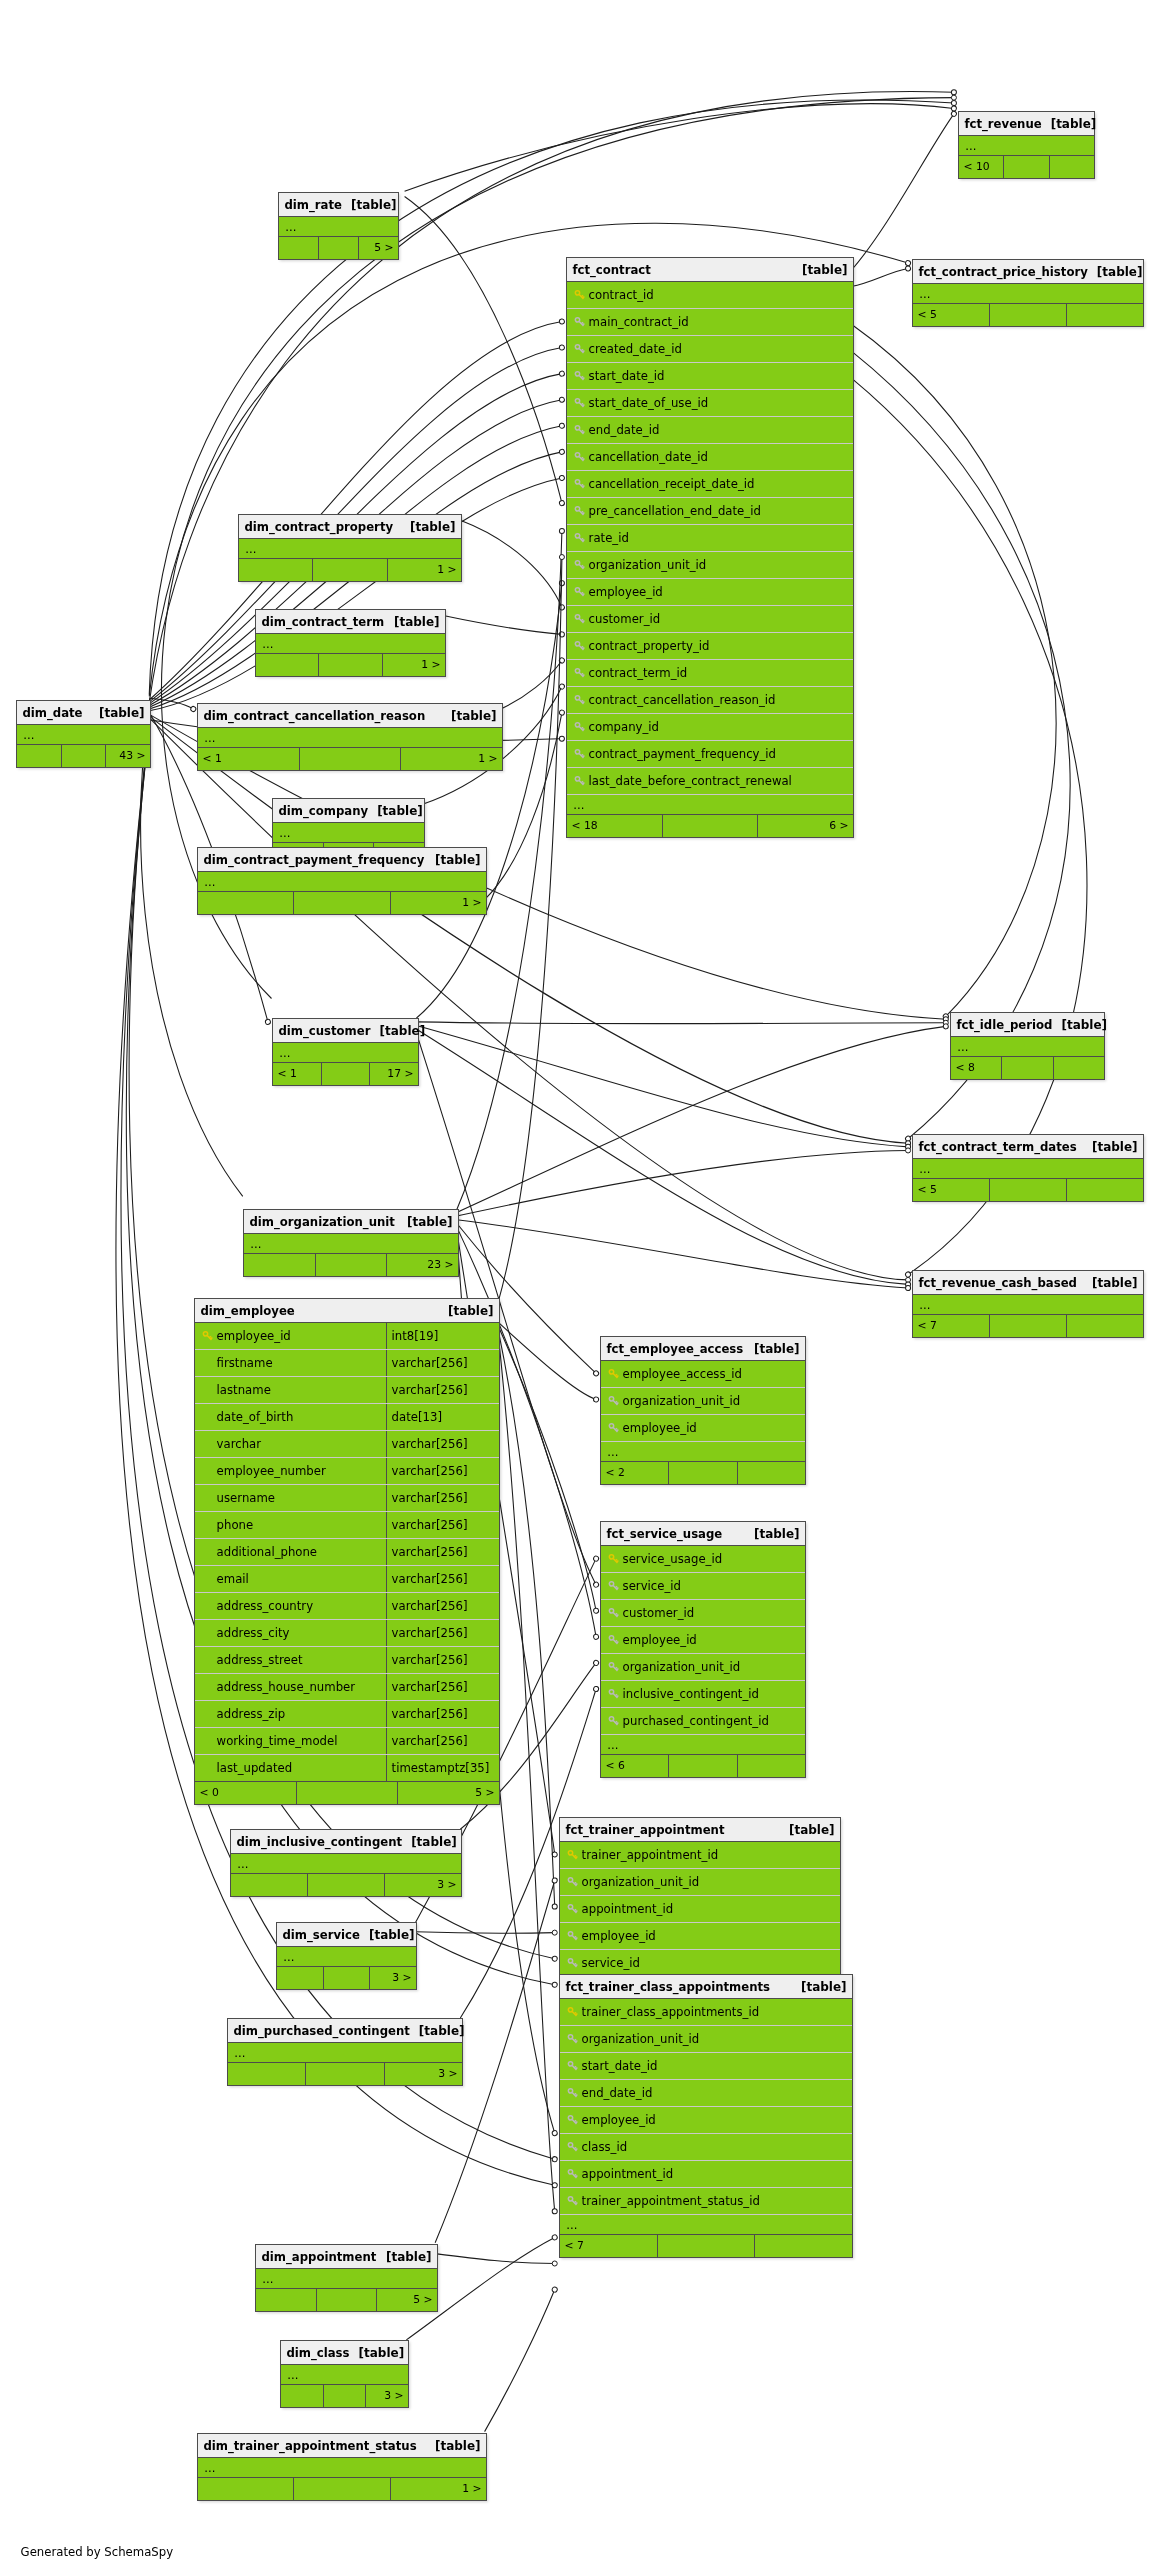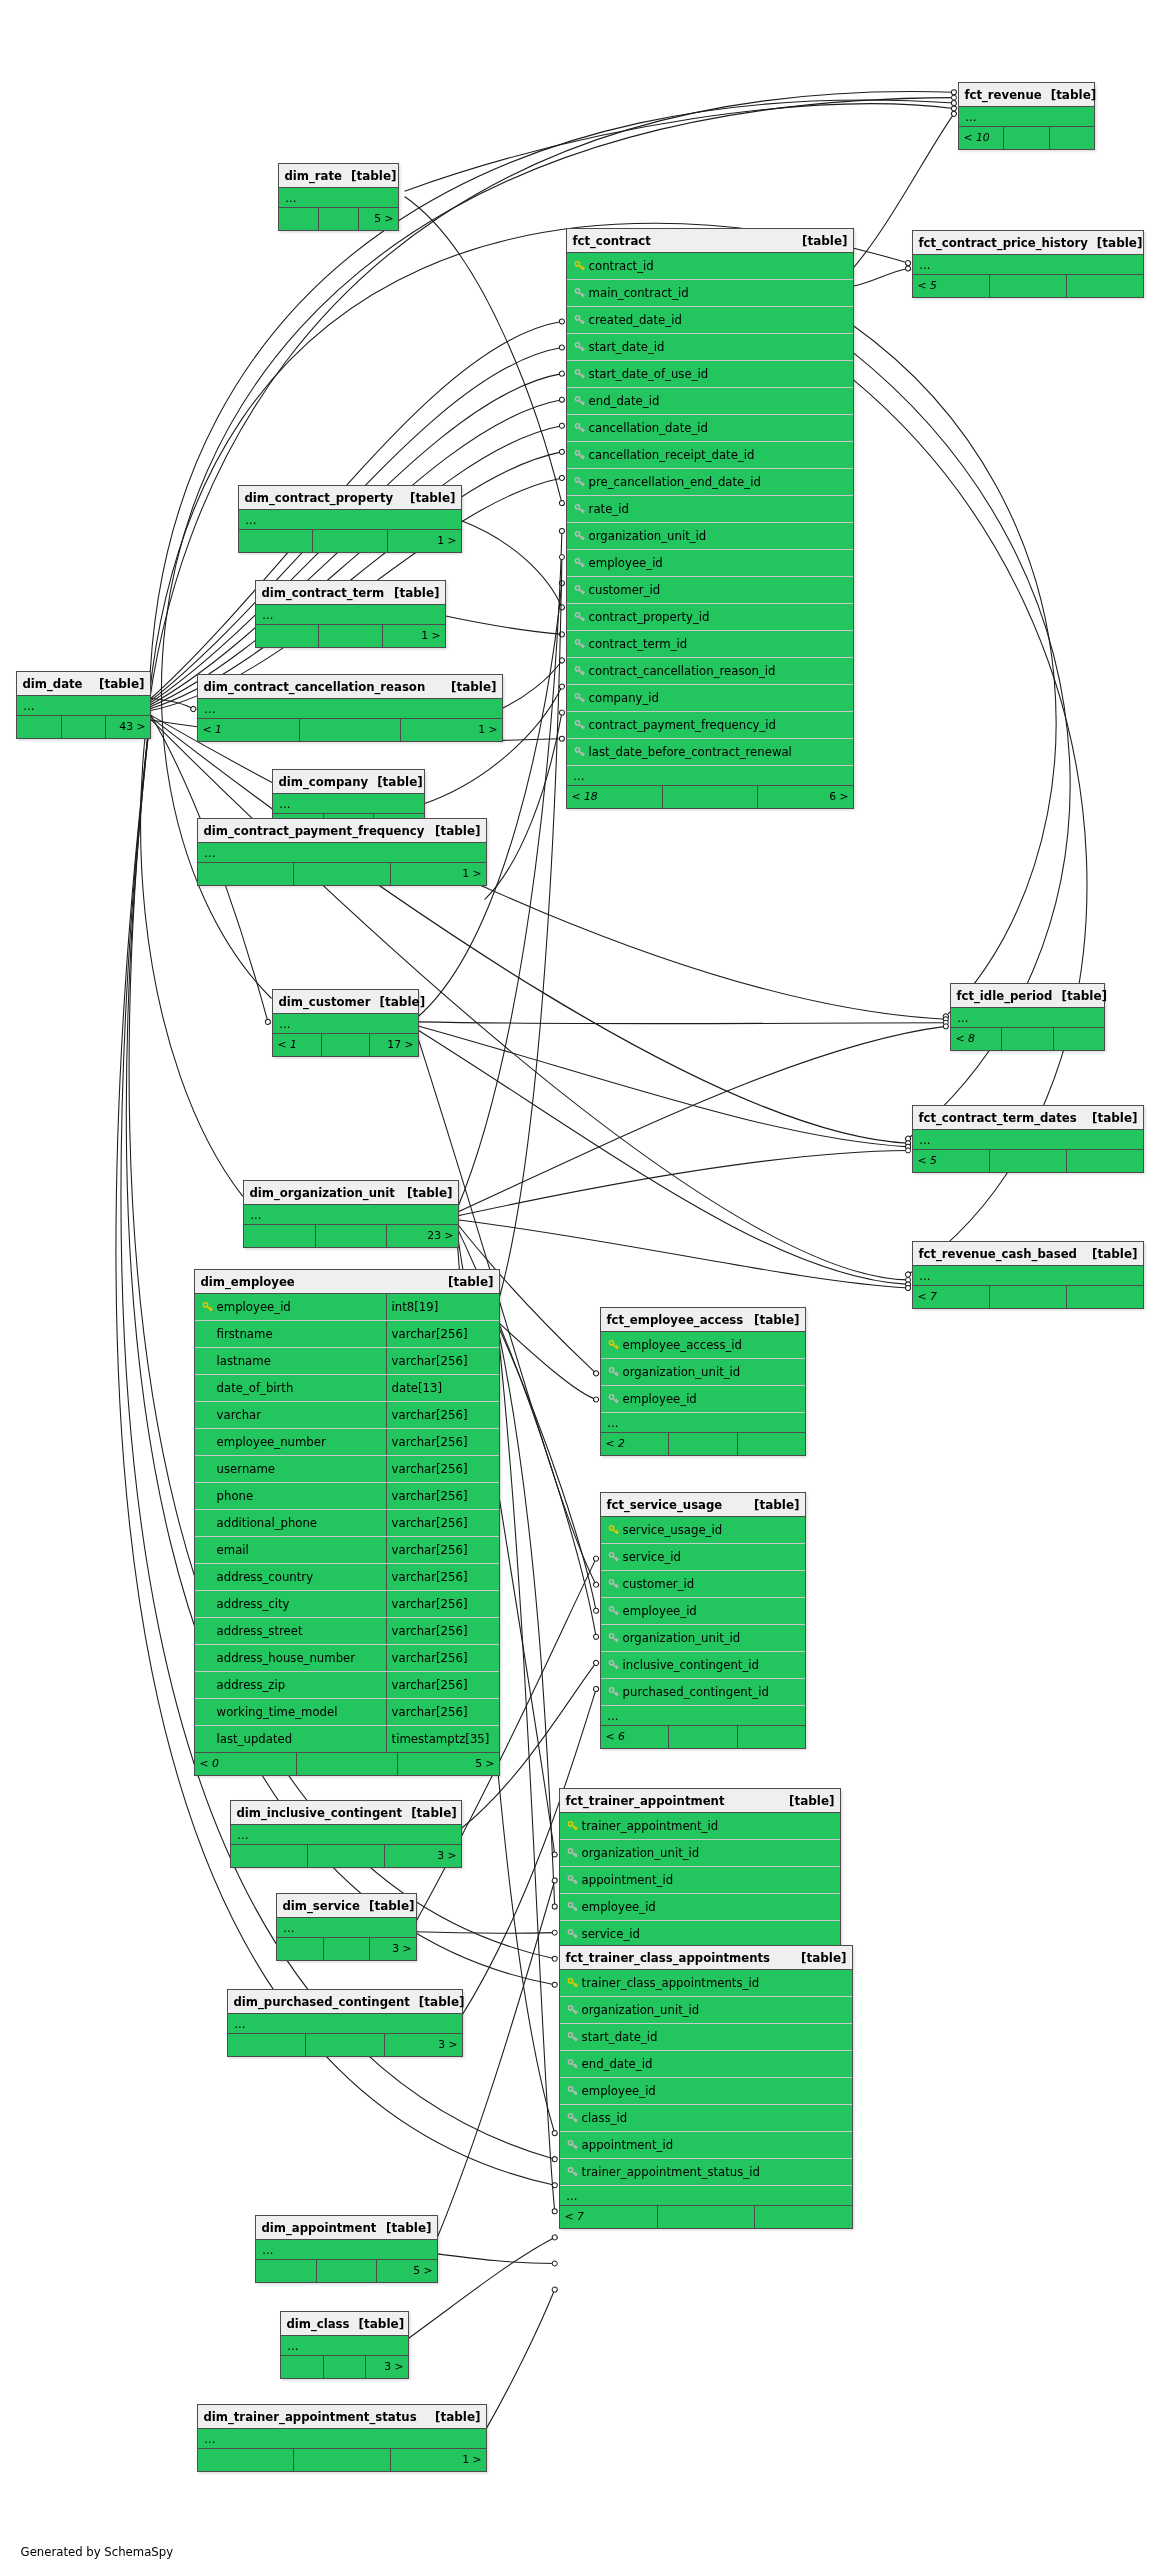--- a/index.html
+++ b/index.html
@@ -4,22 +4,22 @@
 <style>
   html,body{margin:0;padding:0;}
   body{
     width:1158px;height:2576px;position:relative;background:#ffffff;
     font-family:"DejaVu Sans","Liberation Sans",sans-serif;color:#000;
     overflow:hidden;
   }
   #edges{position:absolute;left:0;top:0;width:1158px;height:2576px;pointer-events:none;}
   #edges path{fill:none;stroke:#1d1d1d;stroke-width:1.2;}
   .dbtable{
-    position:absolute;background:#22c55e;border:0.9px solid #4c4c4c;
-    box-shadow:1.8px 1.8px 2.7px rgba(0,0,0,0.18);font-size:11.7px;
+    position:absolute;background:#84cc16;border:0.9px solid #4c4c4c;
+    box-shadow:1.8px 1.8px 2.7px rgba(0,0,0,0.18);font-size:11.7px;margin-top:29px;
   }
   .thead{
     display:flex;justify-content:space-between;align-items:center;
     background:#efefef;border-bottom:0.9px solid #4c4c4c;
     padding:4.5px 5.4px;white-space:nowrap;
   }
   .tname{font-weight:bold;font-size:11.7px;}
   .ttag{font-size:12px;margin-left:9px;font-weight:bold;}
   .trow{
     display:flex;align-items:center;height:26px;
@@ -31,21 +31,21 @@
   .key-icon{width:11.7px;height:11.7px;}
   .col-name{overflow:hidden;}
   .with-types .col-name{width:169px;min-width:169px;}
   .with-types .col-type{
     flex:1;align-self:stretch;display:flex;align-items:center;
     border-left:0.9px solid #4c4c4c;padding-left:5px;
   }
   .tfoot{display:flex;border-top:0.9px solid #4c4c4c;height:21.6px;font-size:10.8px;}
   .fcell{flex:1;display:flex;align-items:center;padding:0 4.5px;}
   .fcell + .fcell{border-left:0.9px solid #4c4c4c;}
-  .fcell:nth-child(1){justify-content:flex-start;font-style:italic;}
+  .fcell:nth-child(1){justify-content:flex-start;}
   .fcell:nth-child(2){justify-content:center;}
   .fcell:nth-child(3){justify-content:flex-end;}
   .generator-note{position:absolute;left:12.6px;top:2545px;font-size:11.7px;color:#000;margin-left:8px;}
 </style>
 </head>
 <body>
 
 <svg id="edges" viewBox="0 0 1288 2864">
   <defs>
     <marker id="edge-dot" markerWidth="10" markerHeight="10" refX="5" refY="5" orient="auto" markerUnits="userSpaceOnUse">

